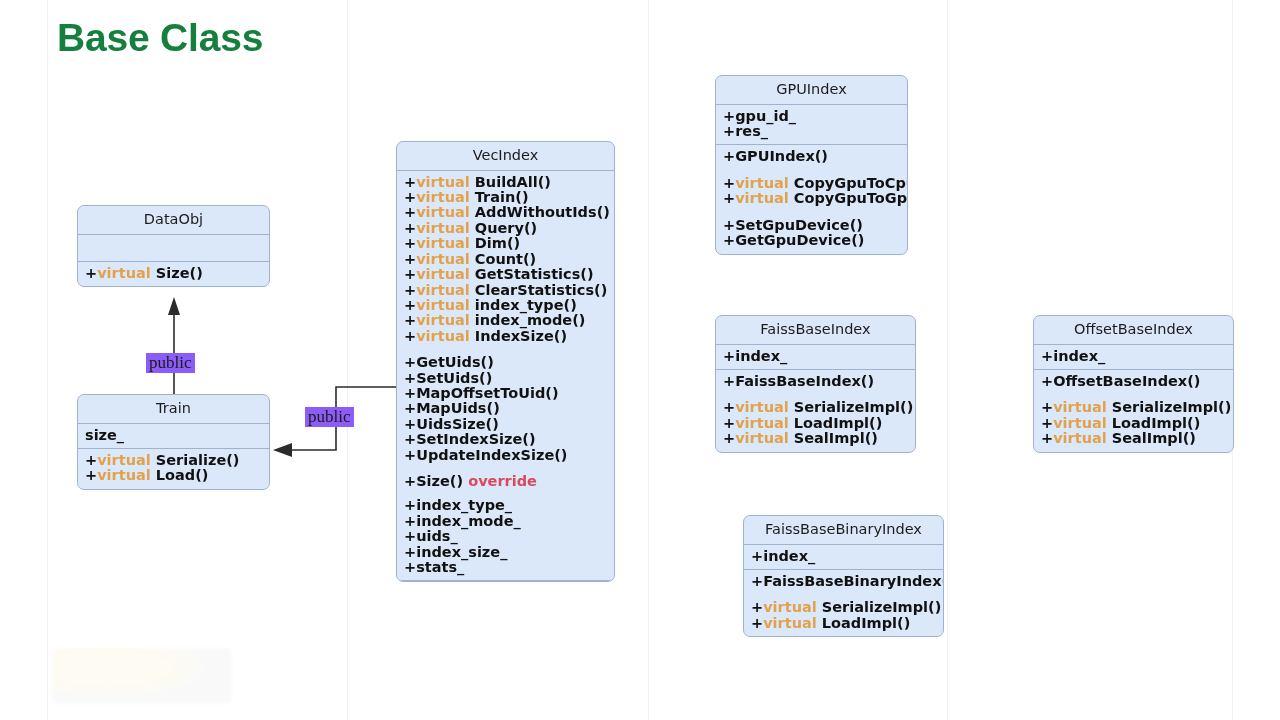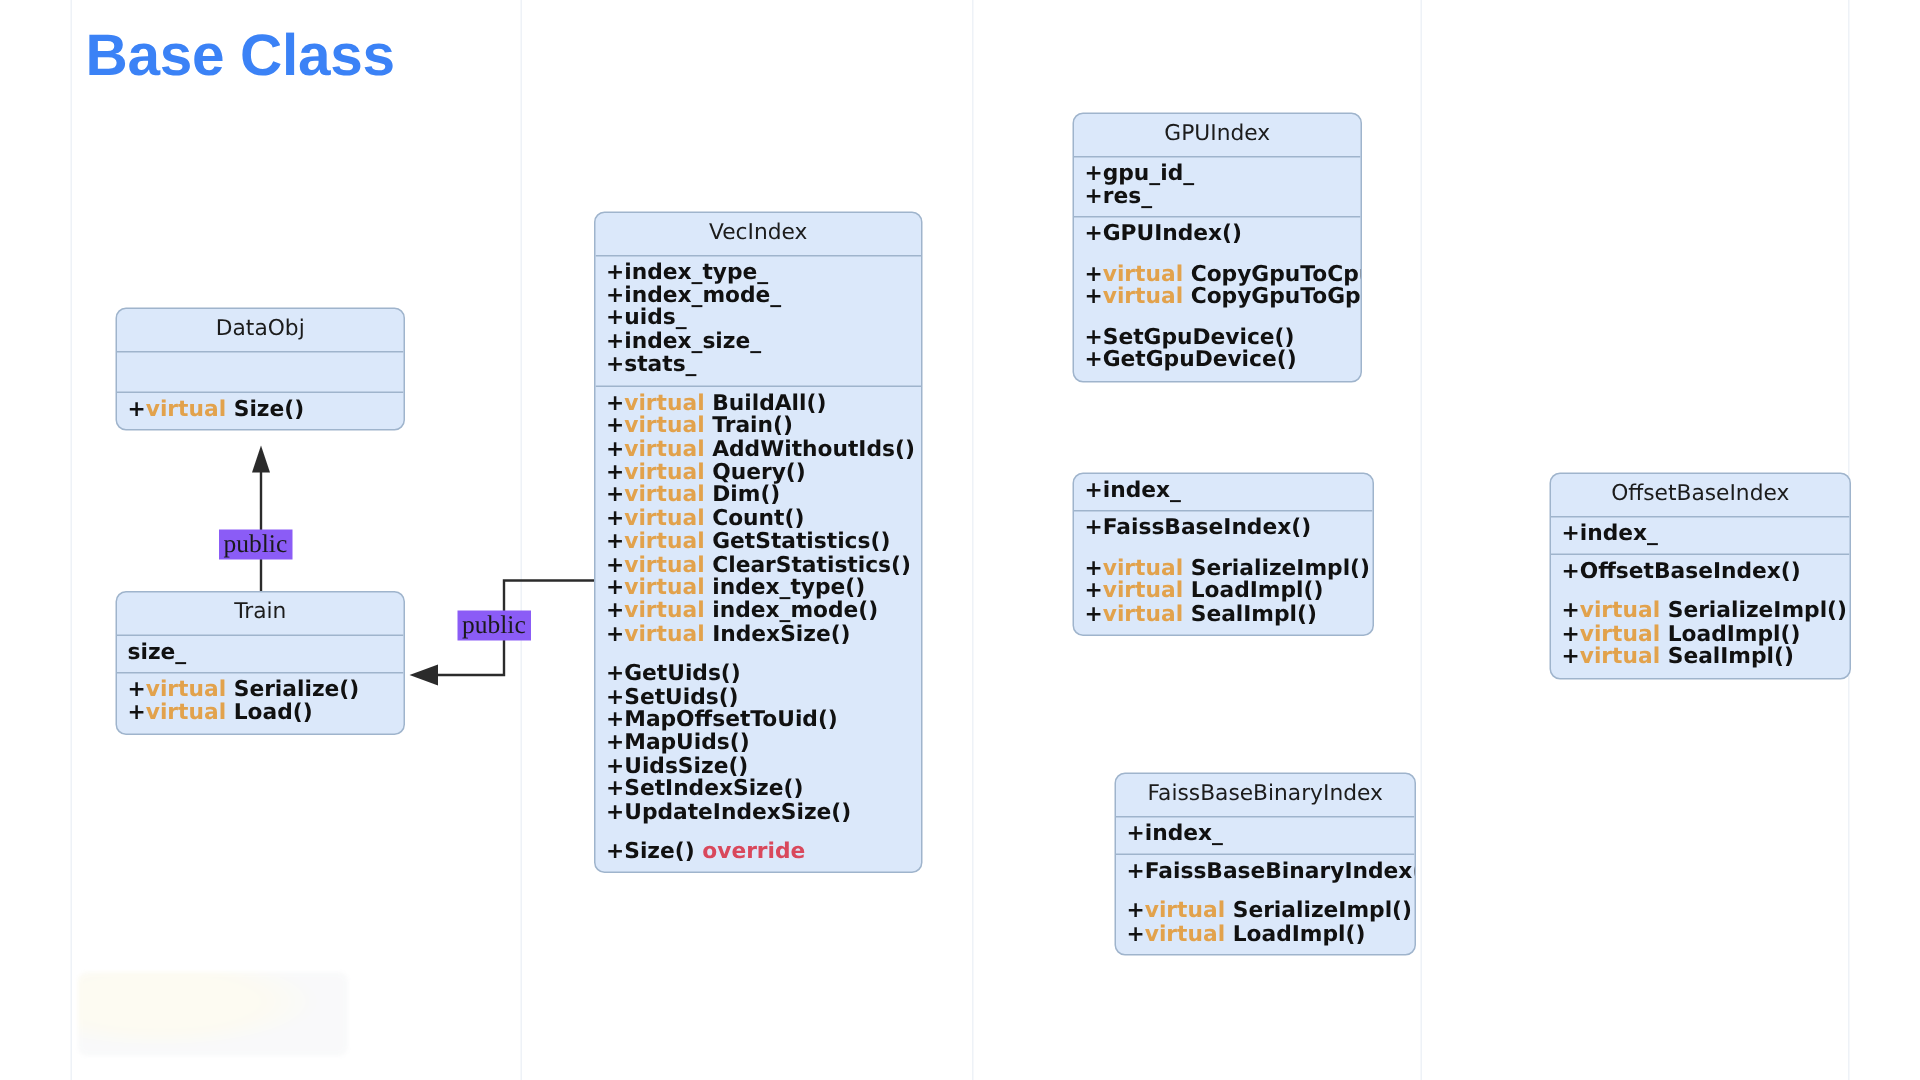--- a/index.html
+++ b/index.html
@@ -46,21 +46,21 @@
   }
 
   
   .slide-title {
     position: absolute;
     left: 57px;
     top: 16px;
     font-family: "Liberation Sans", sans-serif;
     font-size: 39px;
     font-weight: bold;
-    color: #3b82f6;
+    color: #15803d;
     letter-spacing: -0.2px;
     white-space: nowrap;
   }
 
   
   .uml-box {
     position: absolute;
     box-sizing: border-box;
     background: #dbe8fa;
     border: 1px solid #9fb4cc;
@@ -163,27 +163,20 @@
     </div>
     <div class="uml-line">
       <span>+</span><span class="kw-virtual">virtual</span>
       <span class="mname">Load()</span>
     </div>
   </div>
 </div>
 
 <div class="uml-box" style="left:396px; top:141px; width:219px;">
   <div class="uml-title">VecIndex</div>
-  <div class="uml-section">
-    <div class="uml-line plain"><span>+</span><span class="mname">index_type_</span></div>
-    <div class="uml-line plain"><span>+</span><span class="mname">index_mode_</span></div>
-    <div class="uml-line plain"><span>+</span><span class="mname">uids_</span></div>
-    <div class="uml-line plain"><span>+</span><span class="mname">index_size_</span></div>
-    <div class="uml-line plain"><span>+</span><span class="mname">stats_</span></div>
-  </div>
   <div class="uml-section last">
     <div class="uml-line"><span>+</span><span class="kw-virtual">virtual</span> <span class="mname">BuildAll()</span></div>
     <div class="uml-line"><span>+</span><span class="kw-virtual">virtual</span> <span class="mname">Train()</span></div>
     <div class="uml-line"><span>+</span><span class="kw-virtual">virtual</span> <span class="mname">AddWithoutIds()</span></div>
     <div class="uml-line"><span>+</span><span class="kw-virtual">virtual</span> <span class="mname">Query()</span></div>
     <div class="uml-line"><span>+</span><span class="kw-virtual">virtual</span> <span class="mname">Dim()</span></div>
     <div class="uml-line"><span>+</span><span class="kw-virtual">virtual</span> <span class="mname">Count()</span></div>
     <div class="uml-line"><span>+</span><span class="kw-virtual">virtual</span> <span class="mname">GetStatistics()</span></div>
     <div class="uml-line"><span>+</span><span class="kw-virtual">virtual</span> <span class="mname">ClearStatistics()</span></div>
     <div class="uml-line"><span>+</span><span class="kw-virtual">virtual</span> <span class="mname">index_type()</span></div>
@@ -197,40 +190,48 @@
     <div class="uml-line plain"><span>+</span><span class="mname">MapOffsetToUid()</span></div>
     <div class="uml-line plain"><span>+</span><span class="mname">MapUids()</span></div>
     <div class="uml-line plain"><span>+</span><span class="mname">UidsSize()</span></div>
     <div class="uml-line plain"><span>+</span><span class="mname">SetIndexSize()</span></div>
     <div class="uml-line plain"><span>+</span><span class="mname">UpdateIndexSize()</span></div>
 
     <div class="uml-line spacer">&nbsp;</div>
 
     <div class="uml-line plain"><span>+</span><span class="mname">Size()</span> <span class="kw-override">override</span></div>
   </div>
+  <div class="uml-section">
+    <div class="uml-line plain"><span>+</span><span class="mname">index_type_</span></div>
+    <div class="uml-line plain"><span>+</span><span class="mname">index_mode_</span></div>
+    <div class="uml-line plain"><span>+</span><span class="mname">uids_</span></div>
+    <div class="uml-line plain"><span>+</span><span class="mname">index_size_</span></div>
+    <div class="uml-line plain"><span>+</span><span class="mname">stats_</span></div>
+  </div>
 </div>
 
 <div class="uml-box" style="left:715px; top:75px; width:193px;">
   <div class="uml-title">GPUIndex</div>
   <div class="uml-section">
     <div class="uml-line plain"><span>+</span><span class="mname">gpu_id_</span></div>
     <div class="uml-line plain"><span>+</span><span class="mname">res_</span></div>
   </div>
   <div class="uml-section last">
     <div class="uml-line plain"><span>+</span><span class="mname">GPUIndex()</span></div>
     <div class="uml-line spacer">&nbsp;</div>
     <div class="uml-line"><span>+</span><span class="kw-virtual">virtual</span> <span class="mname">CopyGpuToCpu()</span></div>
     <div class="uml-line"><span>+</span><span class="kw-virtual">virtual</span> <span class="mname">CopyGpuToGpu()</span></div>
     <div class="uml-line spacer">&nbsp;</div>
     <div class="uml-line plain"><span>+</span><span class="mname">SetGpuDevice()</span></div>
     <div class="uml-line plain"><span>+</span><span class="mname">GetGpuDevice()</span></div>
   </div>
 </div>
 
 <div class="uml-box" style="left:715px; top:315px; width:201px;">
+  <div class="uml-title">FaissBaseIndex</div>
   <div class="uml-section">
     <div class="uml-line plain"><span>+</span><span class="mname">index_</span></div>
   </div>
   <div class="uml-section last">
     <div class="uml-line plain"><span>+</span><span class="mname">FaissBaseIndex()</span></div>
     <div class="uml-line spacer">&nbsp;</div>
     <div class="uml-line"><span>+</span><span class="kw-virtual">virtual</span> <span class="mname">SerializeImpl()</span></div>
     <div class="uml-line"><span>+</span><span class="kw-virtual">virtual</span> <span class="mname">LoadImpl()</span></div>
     <div class="uml-line"><span>+</span><span class="kw-virtual">virtual</span> <span class="mname">SealImpl()</span></div>
   </div>

